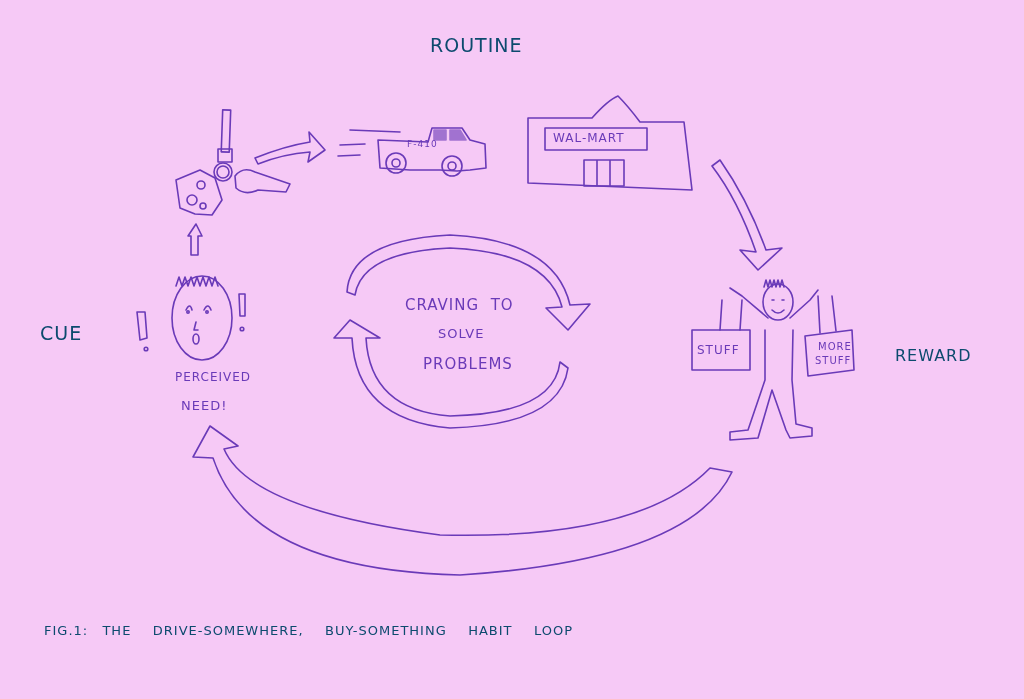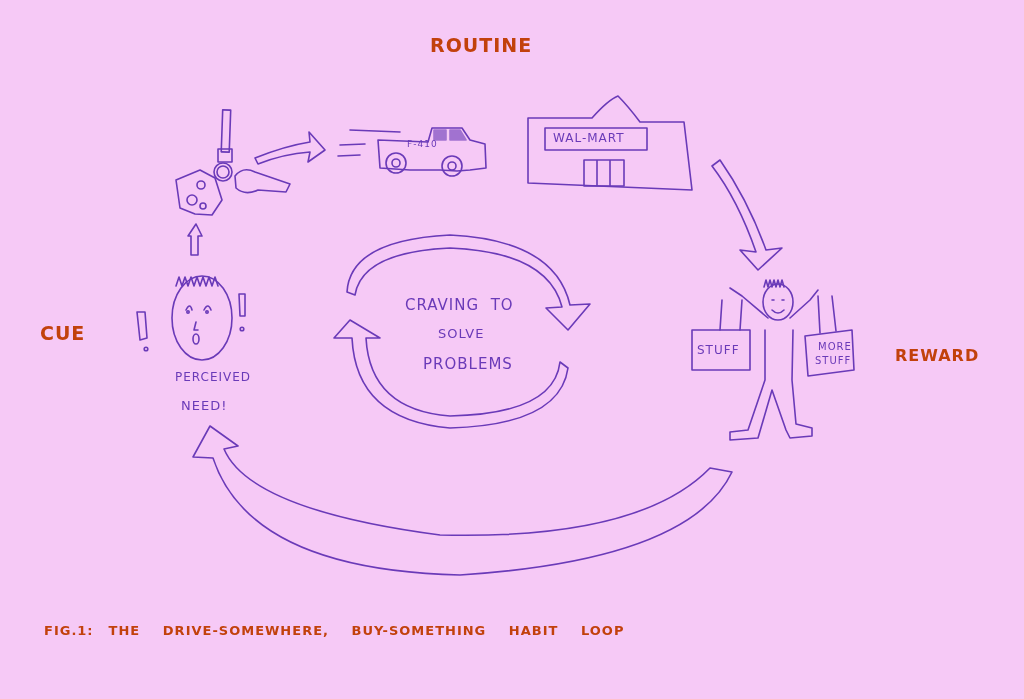--- a/index.html
+++ b/index.html
@@ -1,18 +1,18 @@
 <!DOCTYPE html>
 <html><head>
 <meta charset="utf-8">
 <style>
   html,body{margin:0;padding:0;}
   body{width:1024px;height:699px;background:#f6c9f6;position:relative;overflow:hidden;font-family:"DejaVu Sans",sans-serif;}
   svg.canvas{position:absolute;left:0;top:0;}
-  .lbl{position:absolute;color:#c2410c;font-weight:bold;letter-spacing:1px;font-family:"DejaVu Sans",sans-serif;}
+  .lbl{position:absolute;color:#0c4a6e;font-weight:normal;letter-spacing:1px;font-family:"DejaVu Sans",sans-serif;}
   .thin{position:absolute;color:#6a3ab8;font-family:"DejaVu Sans",sans-serif;letter-spacing:1px;}
 </style>
 </head>
 <body>
 
 <svg class="canvas" width="1024" height="699" viewBox="0 0 1024 699" fill="none" stroke="#6a3ab8" stroke-width="1.6" stroke-linejoin="round" stroke-linecap="round">
 
   <g>
     <rect x="222" y="110" width="8" height="42" transform="rotate(2 226 130)"></rect>
     <rect x="218" y="149" width="14" height="13"></rect>

